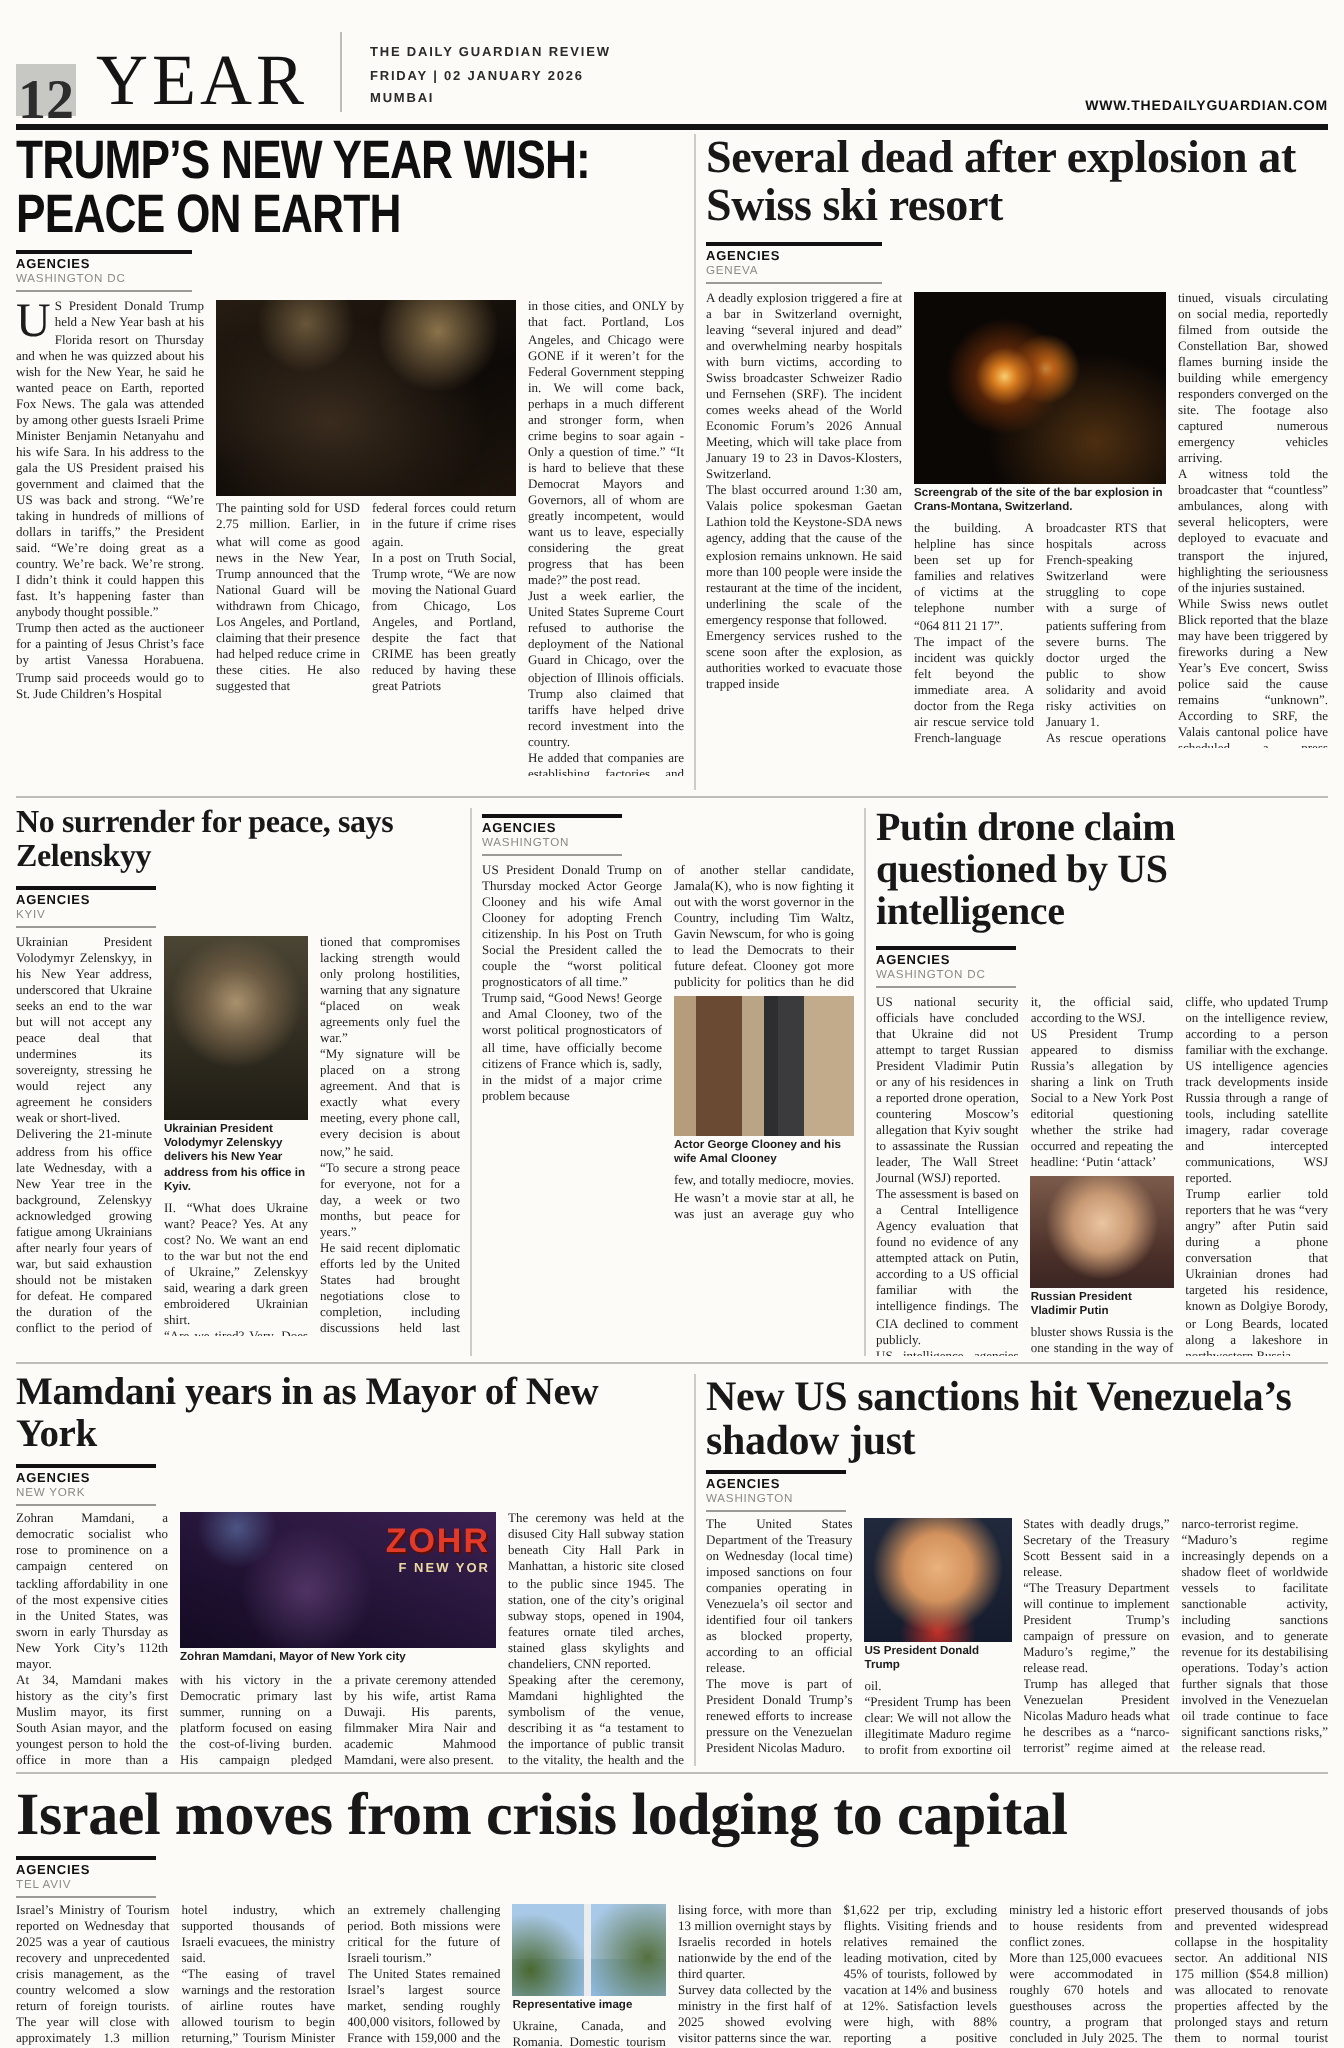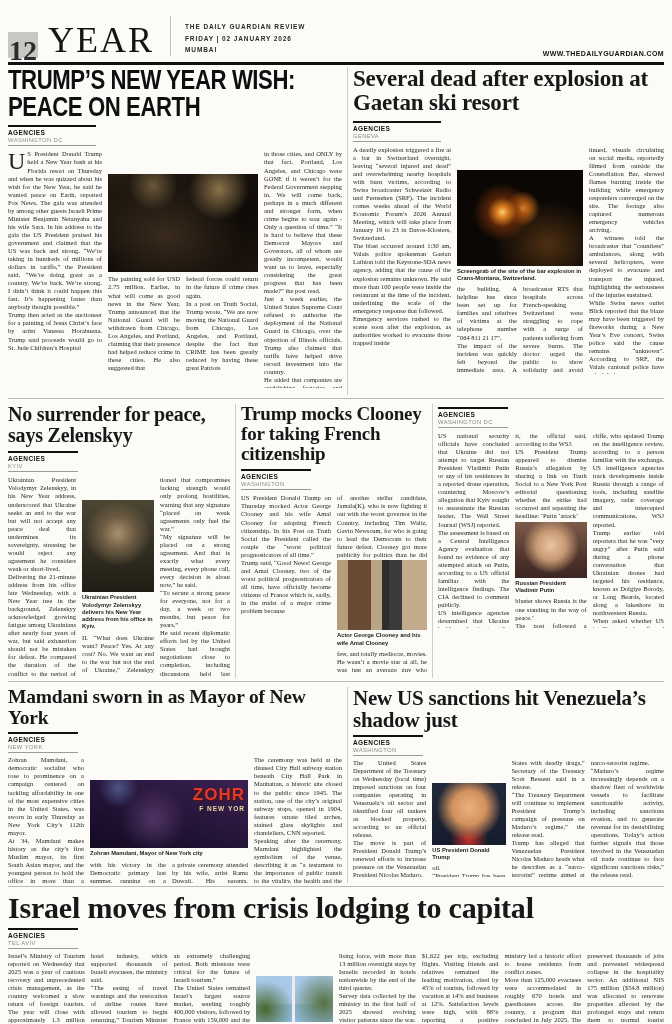--- a/index.html
+++ b/index.html
@@ -33,21 +33,21 @@
   .agency{display:block;font-size:6.5px;font-weight:800;letter-spacing:0.4px;color:#111;}
   .loc{display:block;font-size:5.8px;font-weight:400;color:#8a8a86;letter-spacing:0.4px;margin-top:1px;}
   .body{display:flex;gap:6px;text-align:justify;font-size:6.5px;line-height:1.24;
         color:#1d1d1d;overflow:hidden;}
   .col{flex:1;overflow:hidden;white-space:pre-line;}
   .midwrap{display:flex;flex-direction:column;overflow:hidden;}
   .subrow{display:flex;gap:6px;flex:1;overflow:hidden;}
   .dropcap::first-letter{float:left;font-size:24px;line-height:0.8;padding:2px 2px 0 0;font-weight:400;}
   .caption{font-family:"Liberation Sans",sans-serif;font-weight:700;font-size:5.8px;
            line-height:1.25;color:#1d1d1d;margin:2px 0 3px;text-align:left;white-space:pre-line;}
-  .photo{position:relative;overflow:hidden;background:#222;flex:0 0 auto;margin-top:24px;}
+  .photo{position:relative;overflow:hidden;background:#222;flex:0 0 auto;}
   
   .ph-gala{background:
      radial-gradient(circle at 74% 16%, rgba(235,196,128,.55), transparent 22%),
      radial-gradient(circle at 30% 12%, rgba(214,182,122,.4), transparent 18%),
      radial-gradient(ellipse at 38% 62%, #3a2c1e, transparent 60%),
      linear-gradient(160deg,#261c12,#0e0a07 55%,#1d150d);}
   .ph-fire{background:
      radial-gradient(circle at 36% 44%, #f9cd6e, #d97c1f 6%, rgba(125,52,10,.65) 15%, transparent 30%),
      radial-gradient(circle at 52% 40%, #f4b45c, #c96c18 5%, transparent 20%),
      radial-gradient(ellipse at 72% 78%, rgba(200,122,40,.35), transparent 42%),
@@ -112,21 +112,21 @@
 In a post on Truth Social, Trump wrote, “We are now moving the National Guard from Chicago, Los Angeles, and Portland, despite the fact that CRIME has been greatly reduced by having these great Patriots</div>
           </div>
         </div>
         <div class="col">in those cities, and ONLY by that fact. Portland, Los Angeles, and Chicago were GONE if it weren’t for the Federal Government stepping in. We will come back, perhaps in a much different and stronger form, when crime begins to soar again - Only a question of time.” “It is hard to believe that these Democrat Mayors and Governors, all of whom are greatly incompetent, would want us to leave, especially considering the great progress that has been made?” the post read.
 Just a week earlier, the United States Supreme Court refused to authorise the deployment of the National Guard in Chicago, over the objection of Illinois officials. Trump also claimed that tariffs have helped drive record investment into the country.
 He added that companies are establishing factories and businesses across the country “at a level never seen before” because domestically manufactured products face no tariffs.</div>
       </div>
     </article>
     <div class="vdiv"></div>
     <article class="art" style="flex:1">
-      <h2 class="hs" style="font-size:23px">Several dead after explosion at Gaetan ski resort</h2>
+      <h2 class="hs" style="font-size:23px">Several dead after explosion at Swiss ski resort</h2>
       <div class="byline">
         <span class="agency">AGENCIES</span>
         <span class="loc">GENEVA</span>
       </div>
       <div class="body" style="height:228px">
         <div class="col" style="flex:0 0 98px">A deadly explosion triggered a fire at a bar in Switzerland overnight, leaving “several injured and dead” and overwhelming nearby hospitals with burn victims, according to Swiss broadcaster Schweizer Radio und Fernsehen (SRF). The incident comes weeks ahead of the World Economic Forum’s 2026 Annual Meeting, which will take place from January 19 to 23 in Davos-Klosters, Switzerland.
 The blast occurred around 1:30 am, Valais police spokesman Gaetan Lathion told the Keystone-SDA news agency, adding that the cause of the explosion remains unknown. He said more than 100 people were inside the restaurant at the time of the incident, underlining the scale of the emergency response that followed.
 Emergency services rushed to the scene soon after the explosion, as authorities worked to evacuate those trapped inside</div>
         <div class="midwrap" style="flex:0 0 126px">
           <div class="photo ph-fire" style="height:96px"></div>
@@ -143,21 +143,21 @@
 While Swiss news outlet Blick reported that the blaze may have been triggered by fireworks during a New Year’s Eve concert, Swiss police said the cause remains “unknown”. According to SRF, the Valais cantonal police have scheduled a press conference for 10 am to provide further details on the incident and the ongoing investigation.
 The incident took place in Crans-Montana, an upscale ski resort town located around two hours from Switzerland’s capital, Bern.</div>
       </div>
     </article>
   </section>
 
   <div class="hdiv"></div>
 
   <section class="row" style="height:276px">
     <article class="art" style="flex:0 0 222px">
-      <h2 class="hs" style="font-size:20px">No surrender for peace, says Zelenskyy</h2>
+      <h2 class="hs" style="font-size:16px">No surrender for peace, says Zelenskyy</h2>
       <div class="byline narrow">
         <span class="agency">AGENCIES</span>
         <span class="loc">KYIV</span>
       </div>
       <div class="body" style="height:200px">
         <div class="col" style="flex:0 0 68px">Ukrainian President Volodymyr Zelenskyy, in his New Year address, underscored that Ukraine seeks an end to the war but will not accept any peace deal that undermines its sovereignty, stressing he would reject any agreement he considers weak or short-lived.
 Delivering the 21-minute address from his office late Wednesday, with a New Year tree in the background, Zelenskyy acknowledged growing fatigue among Ukrainians after nearly four years of war, but said exhaustion should not be mistaken for defeat. He compared the duration of the conflict to the period of Nazi occupation of parts of Ukraine during World War</div>
         <div class="midwrap" style="flex:0 0 72px">
           <div class="photo ph-zel" style="height:92px"></div>
           <div class="caption">Ukrainian President Volodymyr Zelenskyy delivers his New Year address from his office in Kyiv.</div>
@@ -166,38 +166,38 @@
         </div>
         <div class="col">tioned that compromises lacking strength would only prolong hostilities, warning that any signature “placed on weak agreements only fuel the war.”
 “My signature will be placed on a strong agreement. And that is exactly what every meeting, every phone call, every decision is about now,” he said.
 “To secure a strong peace for everyone, not for a day, a week or two months, but peace for years.”
 He said recent diplomatic efforts led by the United States had brought negotiations close to completion, including discussions held last weekend with US President Donald Trump in Florida.
 “A peace agreement is 90 per cent ready. 10 per cent remains,” Zelenskyy said.</div>
       </div>
     </article>
     <div class="vdiv"></div>
     <article class="art" style="flex:0 0 186px">
-      <h2 class="hs" style="font-size:19px">Trump mocks Clooney for taking French citizenship</h2>
       <div class="byline narrow">
         <span class="agency">AGENCIES</span>
         <span class="loc">WASHINGTON</span>
       </div>
       <div class="body" style="height:178px">
         <div class="col">US President Donald Trump on Thursday mocked Actor George Clooney and his wife Amal Clooney for adopting French citizenship. In his Post on Truth Social the President called the couple the “worst political prognosticators of all time.”
 Trump said, “Good News! George and Amal Clooney, two of the worst political prognosticators of all time, have officially become citizens of France which is, sadly, in the midst of a major crime problem because</div>
         <div class="midwrap" style="flex:1">
           <div class="col" style="flex:0 0 auto;max-height:64px">of another stellar candidate, Jamala(K), who is now fighting it out with the worst governor in the Country, including Tim Waltz, Gavin Newscum, for who is going to lead the Democrats to their future defeat. Clooney got more publicity for politics than he did for his very</div>
           <div class="photo ph-clooney" style="height:70px;margin-top:2px"></div>
           <div class="caption">Actor George Clooney and his wife Amal Clooney</div>
           <div class="col" style="flex:1">few, and totally mediocre, movies. He wasn’t a movie star at all, he was just an average guy who complained, constantly.</div>
         </div>
       </div>
     </article>
     <div class="vdiv"></div>
     <article class="art" style="flex:1">
+      <h2 class="hs" style="font-size:20px">Putin drone claim questioned by US intelligence</h2>
       <div class="byline narrow">
         <span class="agency">AGENCIES</span>
         <span class="loc">WASHINGTON DC</span>
       </div>
       <div class="body" style="height:196px">
         <div class="col">US national security officials have concluded that Ukraine did not attempt to target Russian President Vladimir Putin or any of his residences in a reported drone operation, countering Moscow’s allegation that Kyiv sought to assassinate the Russian leader, The Wall Street Journal (WSJ) reported.
 The assessment is based on a Central Intelligence Agency evaluation that found no evidence of any attempted attack on Putin, according to a US official familiar with the intelligence findings. The CIA declined to comment publicly.
 US intelligence agencies determined that Ukraine had been planning to strike a military objective located in the same broader region as Putin’s country residence, but not in close proximity to</div>
         <div class="midwrap" style="flex:1">
           <div class="col" style="flex:0 0 auto;max-height:88px">it, the official said, according to the WSJ.
@@ -211,21 +211,21 @@
 Trump earlier told reporters that he was “very angry” after Putin said during a phone conversation that Ukrainian drones had targeted his residence, known as Dolgiye Borody, or Long Beards, located along a lakeshore in northwestern Russia.
 When asked whether US intelligence had confirmed the alleged incident, Trump responded: “You are saying, maybe the attack didn’t take place—that is possible too, I guess, but President Putin told me this morning it did.”</div>
       </div>
     </article>
   </section>
 
   <div class="hdiv"></div>
 
   <section class="row" style="height:198px">
     <article class="art" style="flex:0 0 334px">
-      <h2 class="hs" style="font-size:19.5px">Mamdani sworn in as Mayor of New York</h2>
+      <h2 class="hs" style="font-size:19.5px">Mamdani years in as Mayor of New York</h2>
       <div class="byline narrow" style="margin:4px 0 3px">
         <span class="agency">AGENCIES</span>
         <span class="loc">NEW YORK</span>
       </div>
       <div class="body" style="height:144px">
         <div class="col" style="flex:0 0 76px">Zohran Mamdani, a democratic socialist who rose to prominence on a campaign centered on tackling affordability in one of the most expensive cities in the United States, was sworn in early Thursday as New York City’s 112th mayor.
 At 34, Mamdani makes history as the city’s first Muslim mayor, its first South Asian mayor, and the youngest person to hold the office in more than a century.
 “This is truly the honor and the privilege of a lifetime,” Mamdani said moments after taking the oath, CNN reported.
 The former Queens-based state assemblyman stunned the political establishment</div>
         <div class="midwrap" style="flex:0 0 158px">

